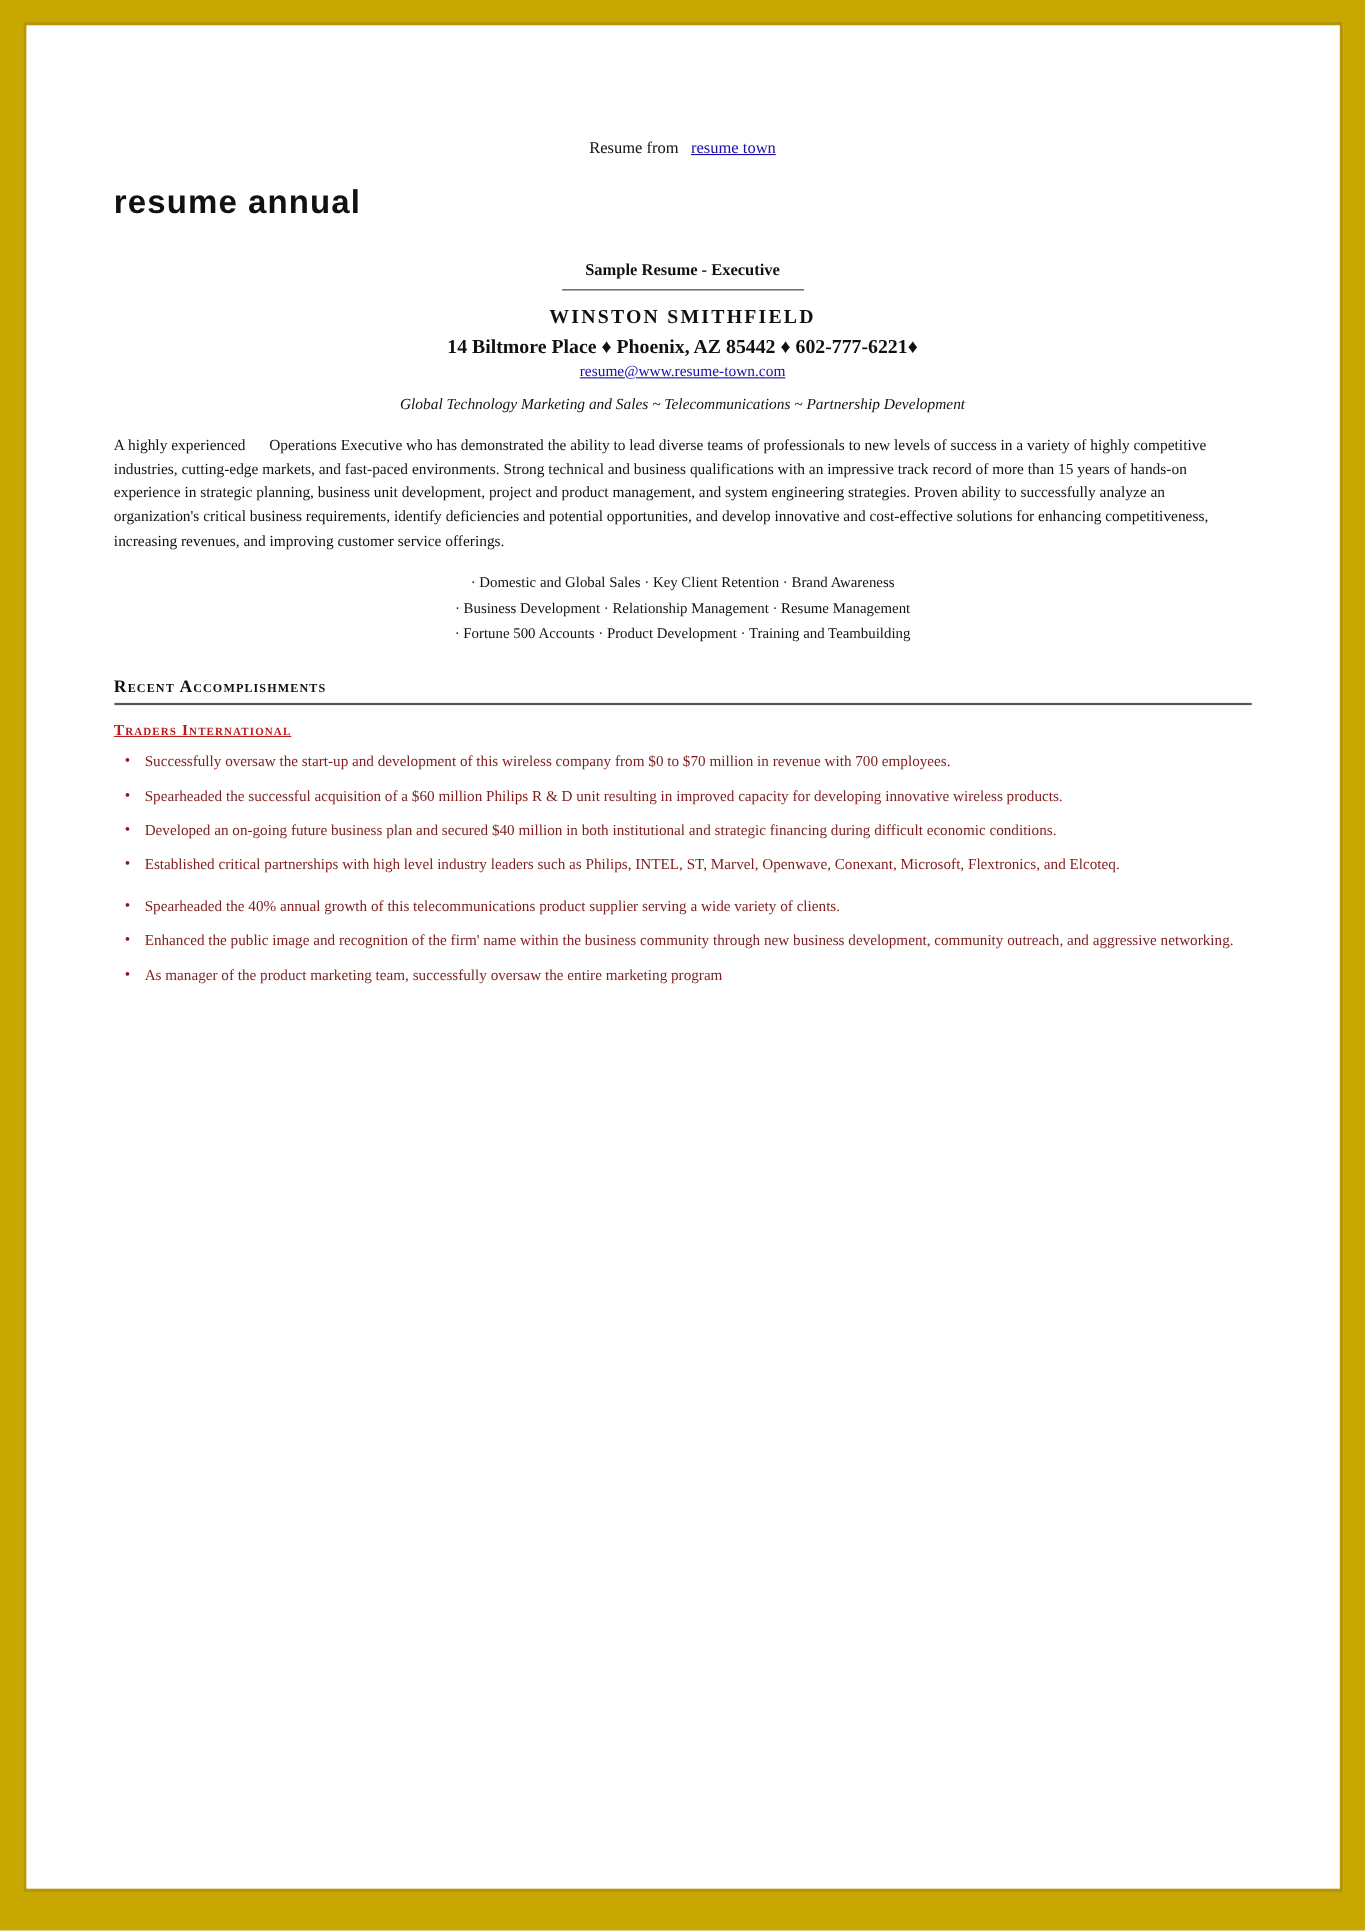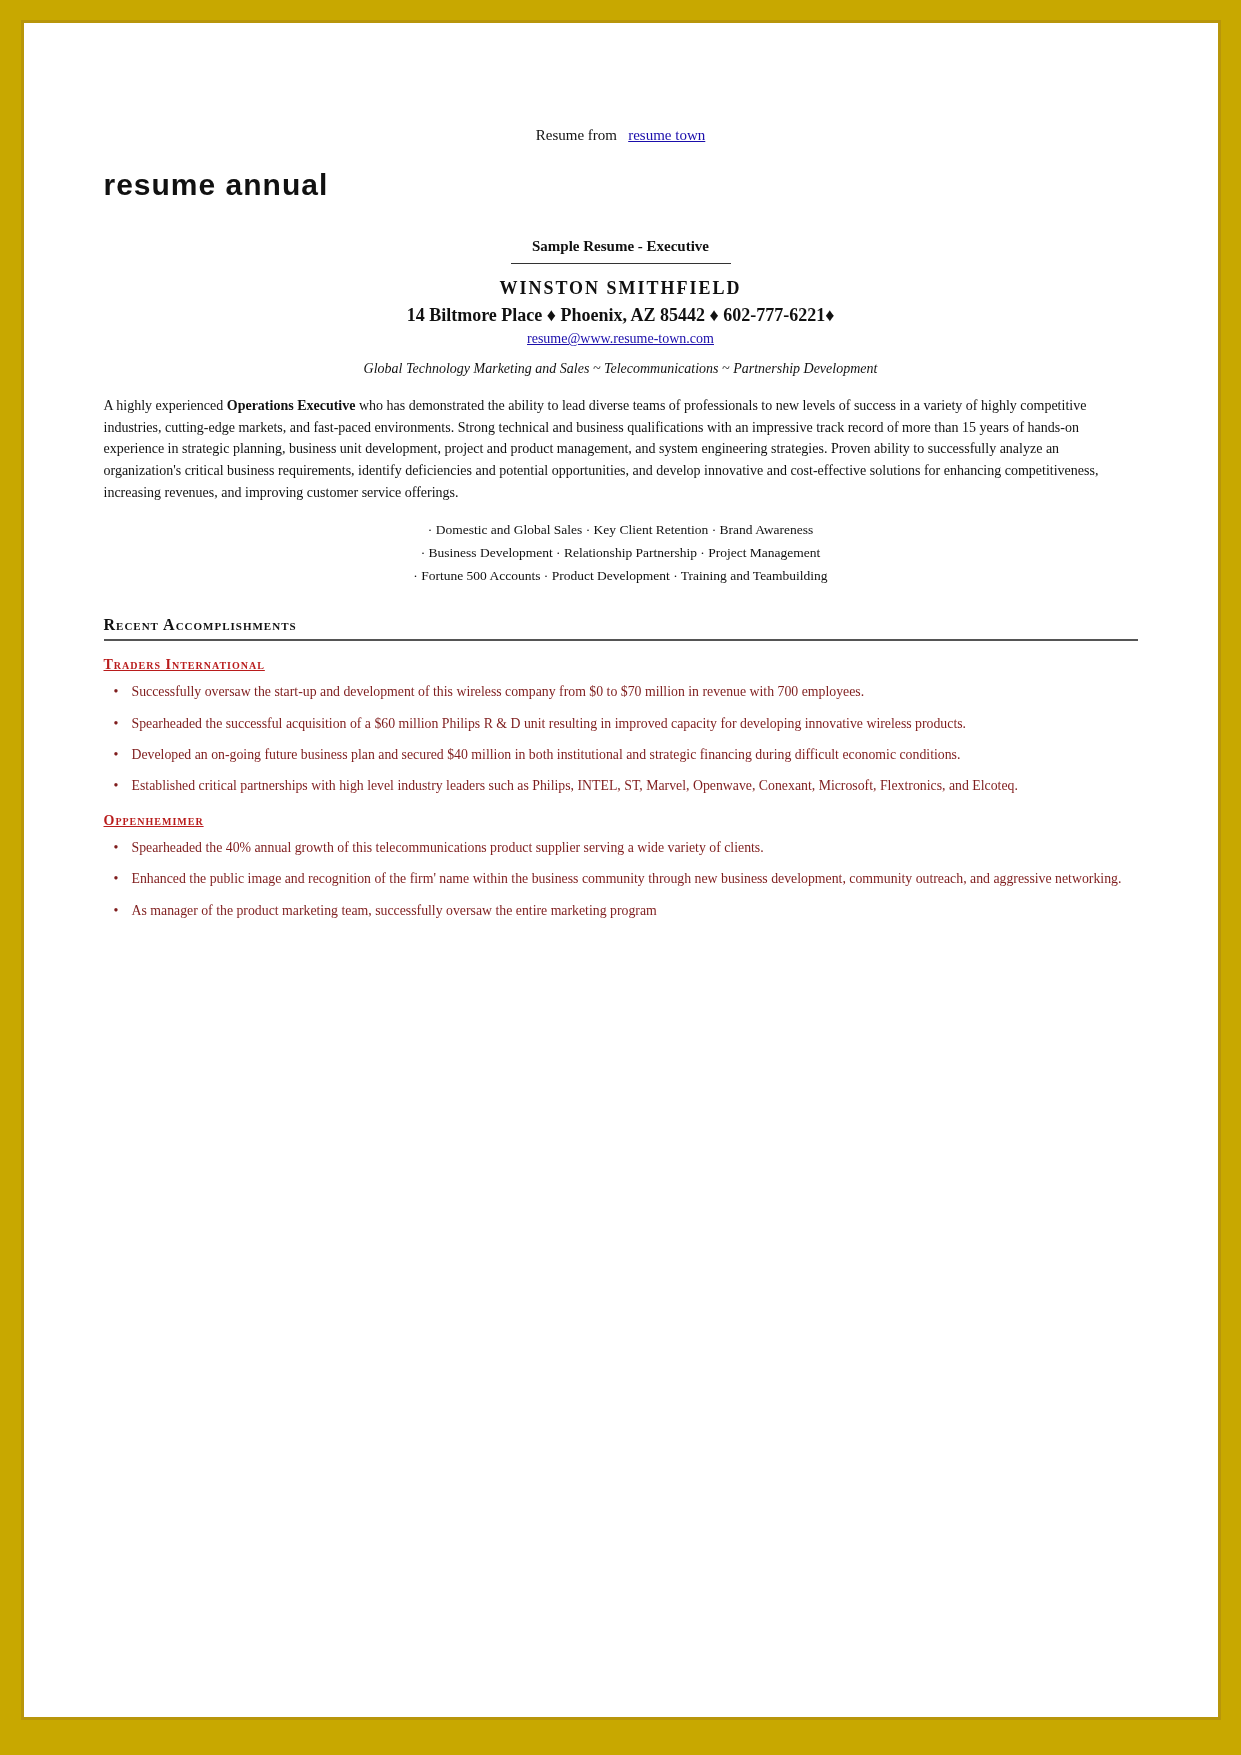--- a/index.html
+++ b/index.html
@@ -106,21 +106,22 @@
 
     .summary-text {
       font-size: 14px;
       color: #111;
       line-height: 1.55;
       text-align: left;
       margin-bottom: 16px;
     }
 
     .summary-text strong {
-      font-weight: bold;
+      font-weight: normal;
+      margin-left: 18px;
     }
 
     .skills-section {
       text-align: center;
       margin: 12px 0 28px 0;
     }
 
     .skills-row {
       font-size: 13.5px;
       color: #111;
@@ -210,39 +211,38 @@
   </div>
 
   <div class="tagline">Global Technology Marketing and Sales ~ Telecommunications ~ Partnership Development</div>
 
   <p class="summary-text">
     A highly experienced <strong>Operations Executive</strong> who has demonstrated the ability to lead diverse teams of professionals to new levels of success in a variety of highly competitive industries, cutting-edge markets, and fast-paced environments. Strong technical and business qualifications with an impressive track record of more than 15 years of hands-on experience in strategic planning, business unit development, project and product management, and system engineering strategies. Proven ability to successfully analyze an organization's critical business requirements, identify deficiencies and potential opportunities, and develop innovative and cost-effective solutions for enhancing competitiveness, increasing revenues, and improving customer service offerings.
   </p>
 
   <div class="skills-section">
     <div class="skills-row">· Domestic and Global Sales · Key Client Retention · Brand Awareness</div>
-    <div class="skills-row">· Business Development · Relationship Partnership · Project Management</div>
+    <div class="skills-row">· Business Development · Relationship Management · Resume Management</div>
     <div class="skills-row">· Fortune 500 Accounts · Product Development · Training and Teambuilding</div>
   </div>
 
   <div class="accomplishments-section">
     <div class="section-heading">Recent Accomplishments</div>
 
     <div class="company-block">
       <div class="subsection-heading">Traders International</div>
       <ul class="bullet-list">
         <li>Successfully oversaw the start-up and development of this wireless company from $0 to $70 million in revenue with 700 employees.</li>
         <li>Spearheaded the successful acquisition of a $60 million Philips R &amp; D unit resulting in improved capacity for developing innovative wireless products.</li>
         <li>Developed an on-going future business plan and secured $40 million in both institutional and strategic financing during difficult economic conditions.</li>
         <li>Established critical partnerships with high level industry leaders such as Philips, INTEL, ST, Marvel, Openwave, Conexant, Microsoft, Flextronics, and Elcoteq.</li>
       </ul>
     </div>
 
     <div class="company-block">
-      <div class="subsection-heading">Oppenhemimer</div>
       <ul class="bullet-list">
         <li>Spearheaded the 40% annual growth of this telecommunications product supplier serving a wide variety of clients.</li>
         <li>Enhanced the public image and recognition of the firm' name within the business community through new business development, community outreach, and aggressive networking.</li>
         <li>As manager of the product marketing team, successfully oversaw the entire marketing program</li>
       </ul>
     </div>
   </div>
 
 </div>
 

